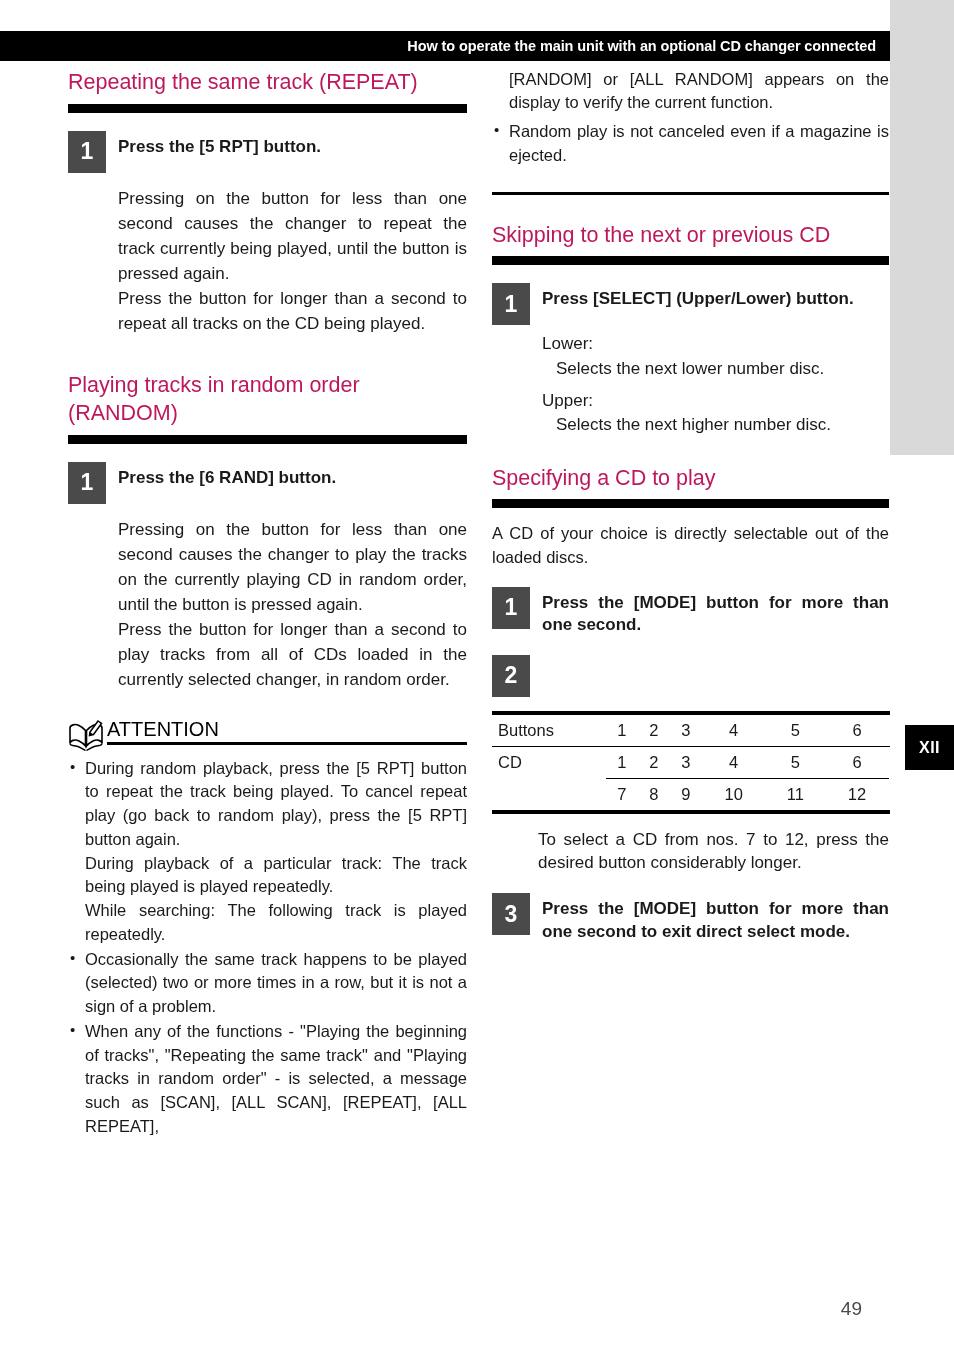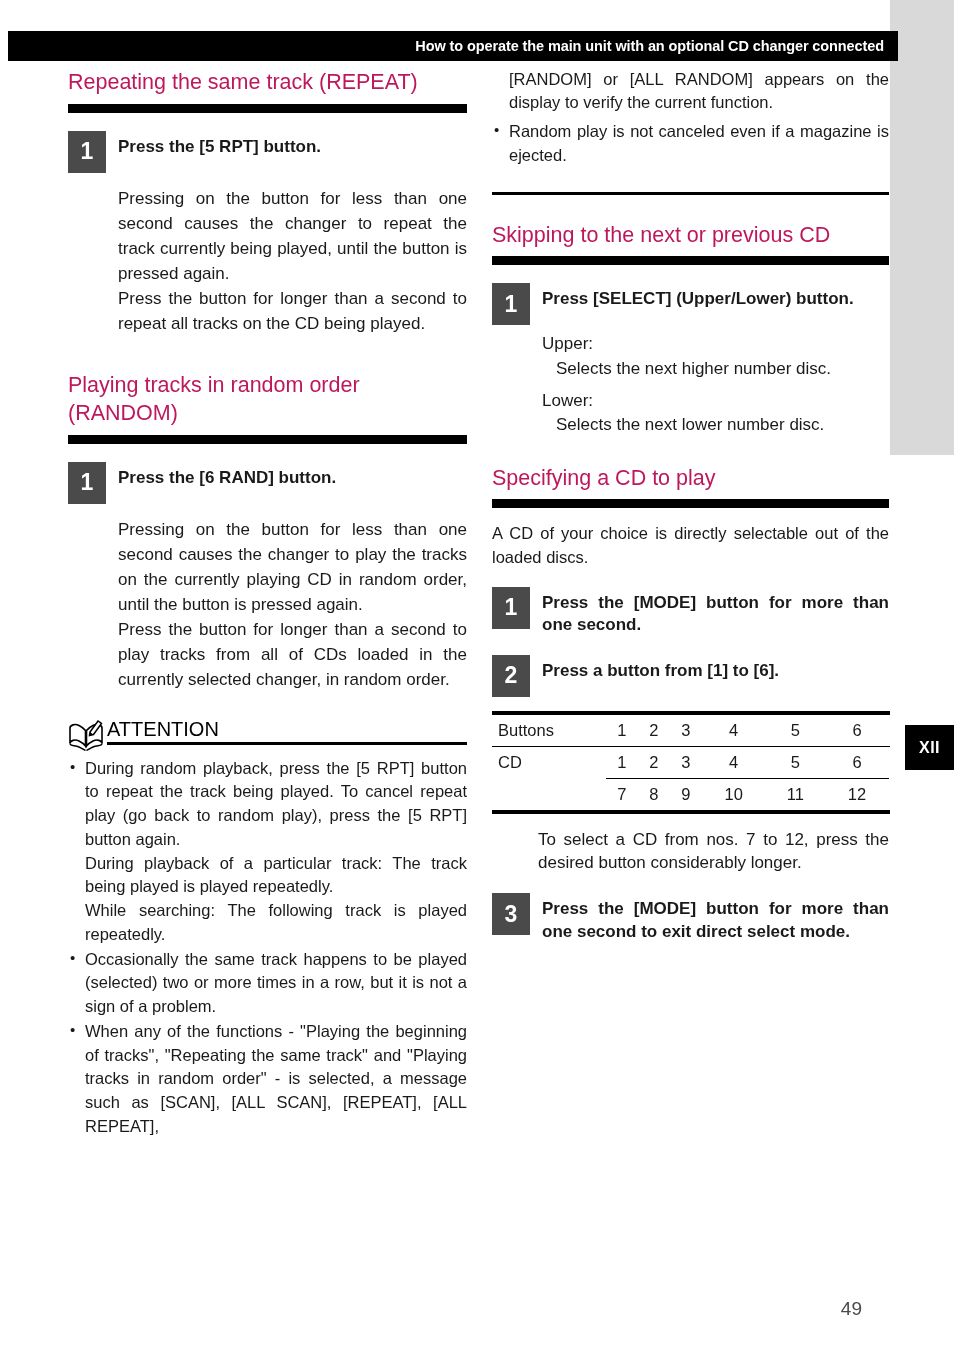--- a/index.html
+++ b/index.html
@@ -42,21 +42,21 @@
     font-weight: bold;
     display: flex;
     align-items: center;
     justify-content: center;
     letter-spacing: 0.5px;
   }
 
   
   .header-bar {
     position: absolute;
-    left: 8px;
+    left: 0;
     top: 31px;
     width: 890px;
     height: 30px;
     background: #000000;
     display: flex;
     align-items: center;
     justify-content: flex-end;
   }
   .header-bar-title {
     color: #ffffff;
@@ -353,43 +353,42 @@
       <h2 class="section-title">Skipping to the next or previous CD</h2>
       <div class="rule-thick"></div>
 
       <div class="step">
         <div class="step-num">1</div>
         <div class="step-title just">Press [SELECT] (Upper/Lower) button.</div>
       </div>
 
       <div style="margin-left:50px;margin-top:4px">
         <div class="sub-group">
+          <p class="sub-label">Lower:</p>
+          <p class="sub-detail">Selects the next lower number disc.</p>
+        </div>
+        <div class="sub-group">
           <p class="sub-label">Upper:</p>
           <p class="sub-detail">Selects the next higher number disc.</p>
         </div>
-        <div class="sub-group">
-          <p class="sub-label">Lower:</p>
-          <p class="sub-detail">Selects the next lower number disc.</p>
-        </div>
       </div>
 
       <div style="height:26px"></div>
       <h2 class="section-title">Specifying a CD to play</h2>
       <div class="rule-thick"></div>
 
       <p class="plain-body" style="margin-top:14px">A CD of your choice is directly selectable out of the loaded discs.</p>
 
       <div class="step">
         <div class="step-num">1</div>
         <div class="step-title just">Press the [MODE] button for more than one second.</div>
       </div>
 
       <div class="step">
         <div class="step-num">2</div>
-        <div class="step-title">Press a button from [1] to [6].</div>
       </div>
 
       <table class="cd-table">
         <tbody>
           <tr class="top-border">
             <td class="label">Buttons</td>
             <td class="num">1</td>
             <td class="num">2</td>
             <td class="num">3</td>
             <td class="num">4</td>

